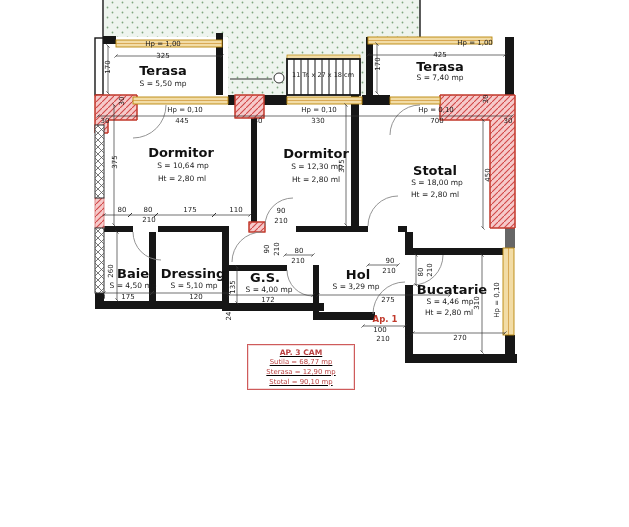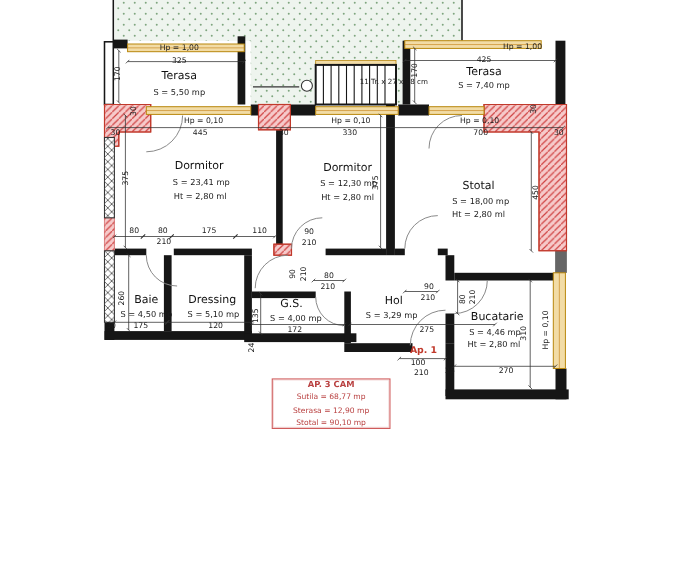--- a/index.html
+++ b/index.html
@@ -3,29 +3,29 @@
 <meta charset="utf-8">
 <style>
   html,body{margin:0;padding:0;background:#fff;}
   .plan{position:relative;width:629px;height:527px;background:#fff;overflow:hidden;
         font-family:"DejaVu Sans",sans-serif;}
   .plan svg{position:absolute;left:0;top:0;}
   .labels{position:absolute;left:0;top:0;width:629px;height:527px;}
   .lbl{position:absolute;transform:translate(-50%,-50%);font-size:7px;color:#1b1b1b;
        white-space:nowrap;line-height:1;}
   .rot{transform:translate(-50%,-50%) rotate(-90deg);}
-  .room{font-weight:normal;font-size:10px;color:#111;}
+  .room{font-weight:bold;font-size:13px;color:#111;}
   .area{font-size:7.5px;}
   .hp{font-size:7px;}
-  .stair-t{font-size:6.5px;margin-left:35px;}
+  .stair-t{font-size:6.5px;}
   .redtxt{color:#c1392b;font-weight:bold;font-size:8.5px;}
   .sumbox{position:absolute;left:247px;top:344px;width:106px;height:44px;
           border:1px solid #cf5b5b;box-shadow:0 0 0 1px #f3dada inset;
-          display:flex;flex-direction:column;justify-content:space-between;align-items:center;
-          gap:1px;background:#fff;}
+          display:flex;flex-direction:column;justify-content:center;align-items:center;
+          gap:1px;background:#fff;text-decoration:underline;}
   .sumbox .t{font-size:7.6px;font-weight:bold;color:#b94040;line-height:1.25;}
   .sumbox .s{font-size:6.9px;color:#b94040;line-height:1.25;}
 </style>
 </head>
 <body>
 
 <div class="plan">
 
 <svg width="629" height="527" viewBox="0 0 629 527">
   <defs>
@@ -187,21 +187,21 @@
 </svg>
 
 <div class="labels">
 
   <span class="lbl room" style="left:163px;top:70px">Terasa</span>
   <span class="lbl area" style="left:163px;top:84px">S = 5,50 mp</span>
   <span class="lbl room" style="left:440px;top:66px">Terasa</span>
   <span class="lbl area" style="left:440px;top:78px">S = 7,40 mp</span>
 
   <span class="lbl room" style="left:181px;top:152px">Dormitor</span>
-  <span class="lbl area" style="left:183px;top:166px">S = 23,41 mp</span>
+  <span class="lbl area" style="left:183px;top:166px">S = 10,64 mp</span>
   <span class="lbl area" style="left:182px;top:179px">Ht = 2,80 ml</span>
 
   <span class="lbl room" style="left:316px;top:153px">Dormitor</span>
   <span class="lbl area" style="left:317px;top:167px">S = 12,30 mp</span>
   <span class="lbl area" style="left:316px;top:180px">Ht = 2,80 ml</span>
 
   <span class="lbl room" style="left:435px;top:170px">Stotal</span>
   <span class="lbl area" style="left:437px;top:183px">S = 18,00 mp</span>
   <span class="lbl area" style="left:435px;top:195px">Ht = 2,80 ml</span>
 

